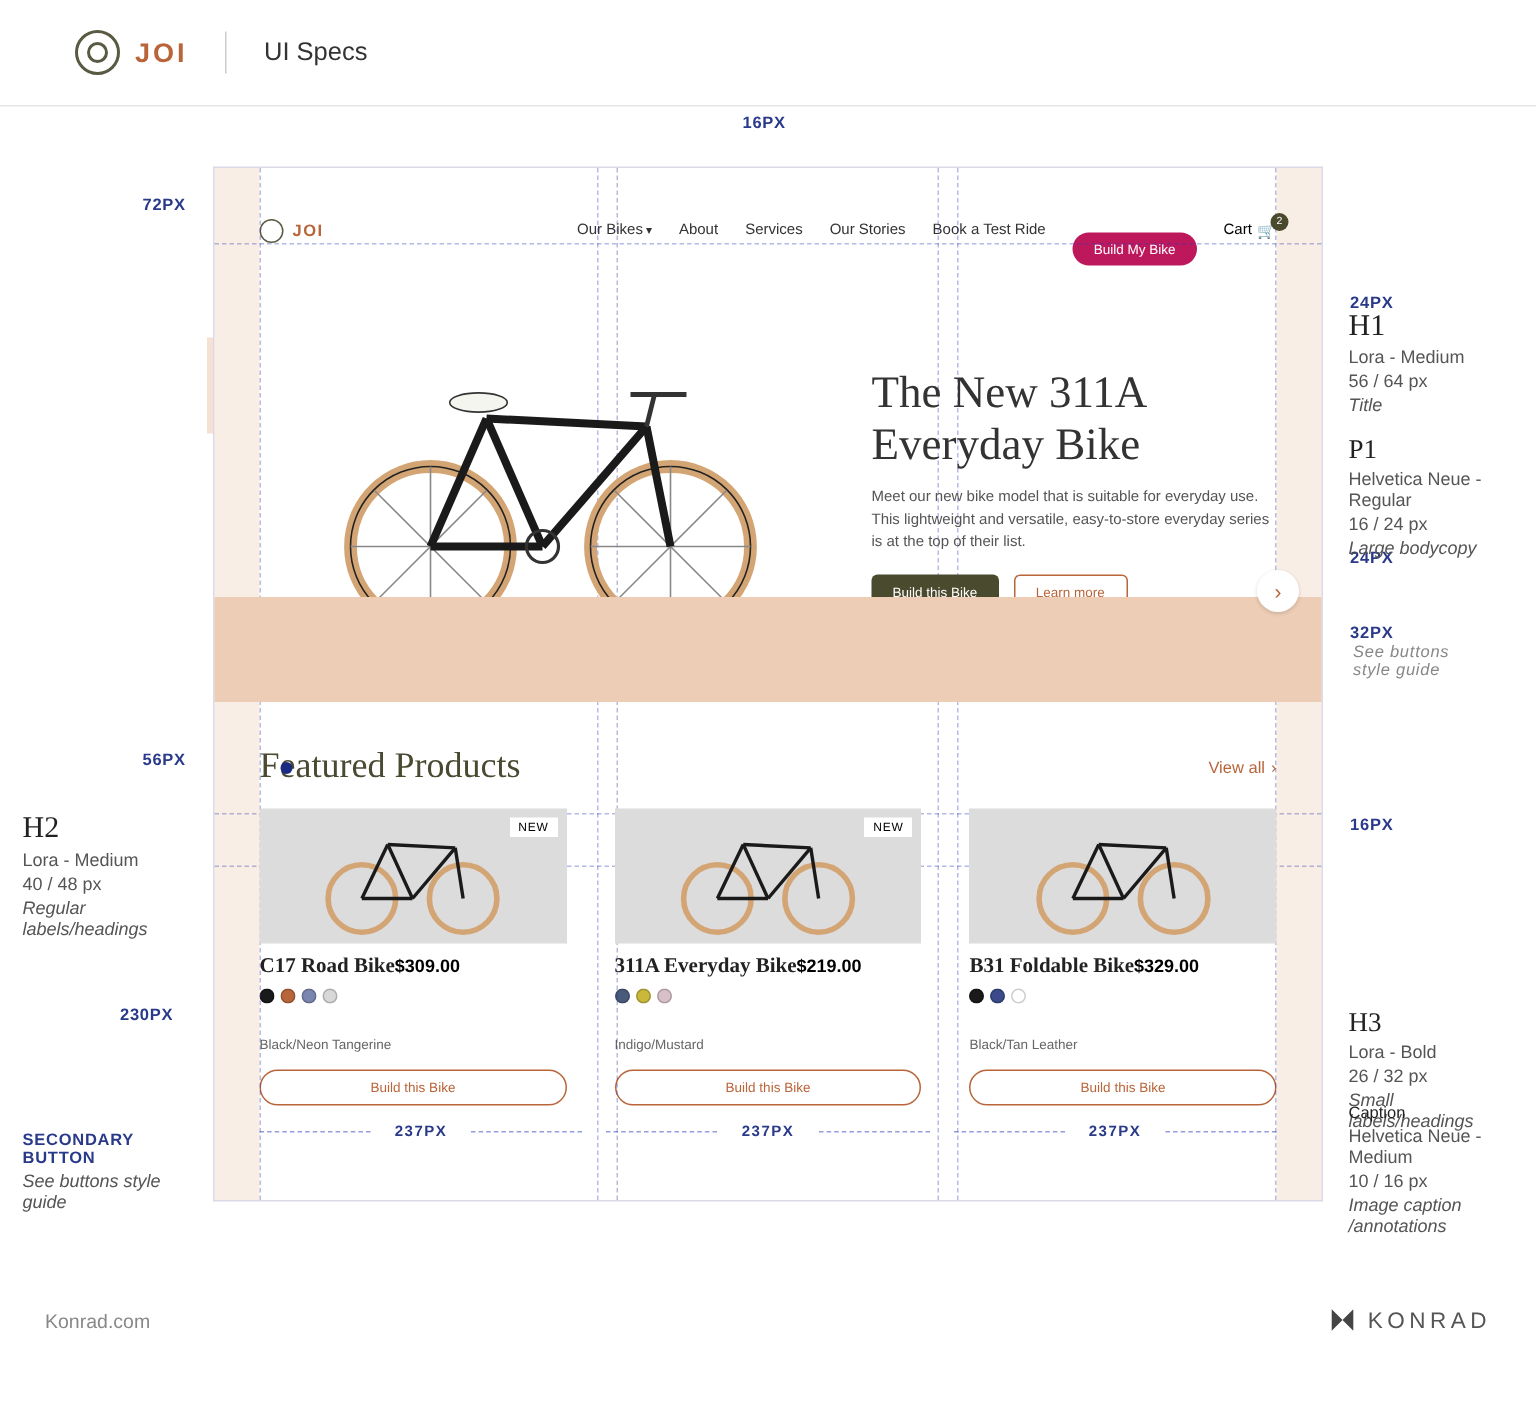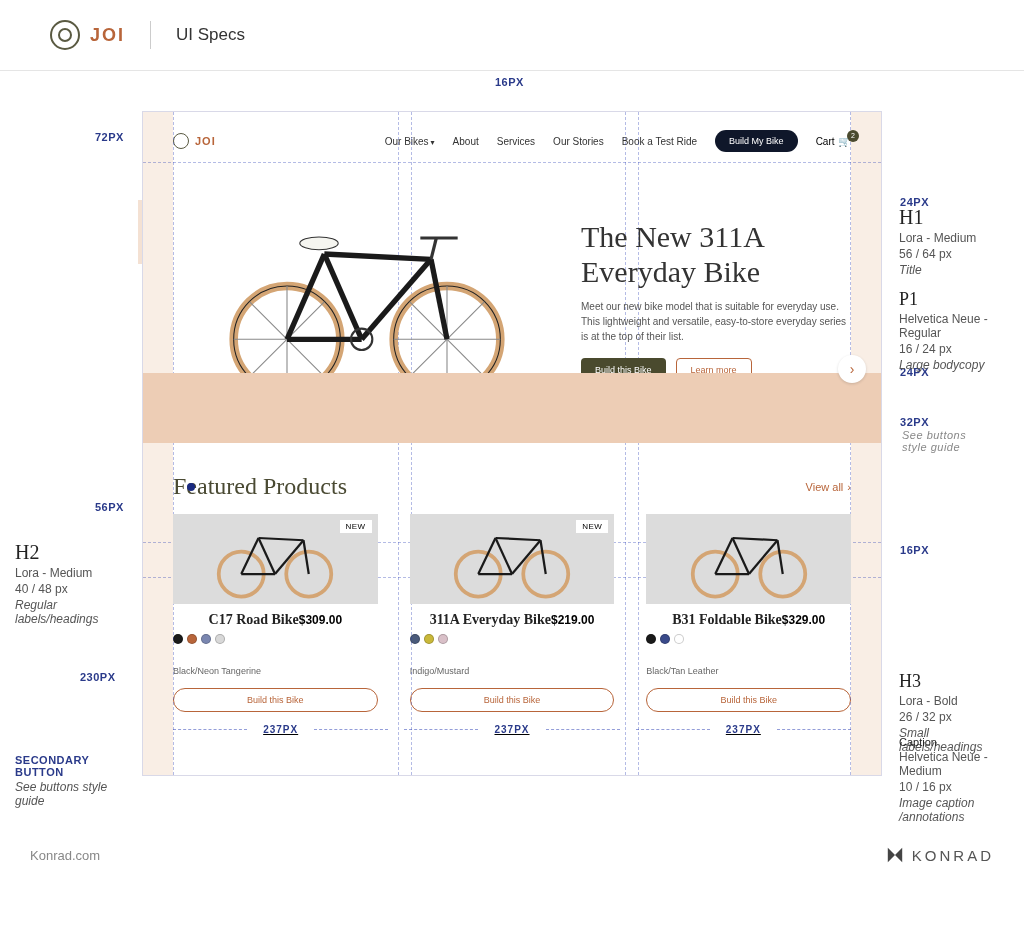--- a/index.html
+++ b/index.html
@@ -28,21 +28,21 @@
 .guide-v { position:absolute; top:0; bottom:0; width:0; border-left:1px dashed rgba(40,60,180,0.35); }
 .guide-h { position:absolute; left:0; right:0; height:0; border-top:1px dashed rgba(40,60,180,0.35); }
 .marker-dot { width:8px; height:8px; background:#1a2a80; border-radius:50%; position:absolute; }
 
 
 .mock-nav { display:flex; align-items:center; padding:18px 30px; gap:18px; font-size:10px; }
 .mock-nav .brand { display:flex; align-items:center; gap:6px; }
 .mock-nav .brand-text { color:#b8653a; font-weight:600; letter-spacing:1px; font-size:11px;}
 .mock-nav .spacer { flex:1; }
 .mock-nav a { color:#333; font-size:10px; }
-.pill-btn { background:#0f172a; color:#fff; padding:6px 14px; border-radius:14px; font-size:9px;}
+.pill-btn { background:#be185d; color:#fff; padding:6px 14px; border-radius:14px; font-size:9px;margin-top:25px;}
 .cart { display:flex; align-items:center; gap:4px; font-size:10px; position:relative;}
 .cart-badge { position:absolute; top:-6px; right:-8px; background:#4a4a2e; color:#fff; font-size:7px; width:12px; height:12px; border-radius:50%; display:flex; align-items:center; justify-content:center;}
 
 
 .hero { display:flex; padding:20px 30px 0 30px; gap:20px; position:relative;}
 .hero-img { flex:1; display:flex; align-items:center; justify-content:center; }
 .hero-copy { flex:0 0 270px; padding-top:30px;}
 .hero-copy h1 { font-family:Georgia,serif; font-size:30px; font-weight:500; color:#333; line-height:1.15; }
 .hero-copy p { font-size:10px; color:#555; margin-top:10px; line-height:1.5;}
 .hero-btns { display:flex; gap:10px; margin-top:14px;}
@@ -53,40 +53,40 @@
 
 
 .featured { padding:30px 30px 30px 30px;}
 .featured-head { display:flex; align-items:center; justify-content:space-between; margin-bottom:14px;}
 .featured-head h2 { font-family:Georgia,serif; font-size:24px; color:#4a4a33; font-weight:500;}
 .view-all { color:#b8653a; font-size:11px; display:flex; align-items:center; gap:4px;}
 .cards { display:flex; gap:32px;}
 .card { flex:1; }
 .card-img { background:#dcdcdc; height:90px; position:relative; display:flex; align-items:center; justify-content:center;}
 .badge-new { position:absolute; top:6px; right:6px; background:#fff; font-size:8px; padding:2px 6px; letter-spacing:0.5px;}
-.card-row { display:flex; justify-content:center; align-items:baseline; margin-top:8px;}
+.card-row { display:flex; justify-content:flex-start; align-items:baseline; margin-top:8px;}
 .card-name { font-family:Georgia,serif; font-weight:700; font-size:14px; color:#222;}
 .card-price { font-weight:700; font-size:12px;}
 .swatches { display:flex; gap:4px; margin-top:6px;}
 .sw { width:10px; height:10px; border-radius:50%; border:1px solid rgba(0,0,0,0.2);}
 .caption { font-size:9px; color:#666; margin-top:22px;}
 .card-btn { border:1px solid #b8653a; color:#b8653a; text-align:center; padding:6px; border-radius:16px; font-size:9px; margin-top:12px;}
 
 
 .col-band { position:absolute; top:0; bottom:0; background:rgba(237,205,181,0.35); }
 
 
 svg.bike { max-width:100%; height:auto; }
 
 
 .hl { position:absolute; background:rgba(237,205,181,0.6);}
 
 
 .widths { display:flex; gap:16px; padding:0 30px; margin-top:-18px;}
-.width-span { flex:1; display:flex; align-items:center; gap:16px;text-decoration:underline; }
+.width-span { flex:1; display:flex; align-items:center; gap:16px; }
 .width-line { flex:1; border-top:1px dashed rgba(40,60,180,0.5); position:relative;}
 .width-label { font-size:10px; color:#2a3a8a; font-weight:600; letter-spacing:1px;}
 
 
 .page-footer { display:flex; justify-content:space-between; align-items:center; padding:30px 30px 10px 30px; color:#888; font-size:13px;}
 .konrad { display:flex; align-items:center; gap:8px; color:#555; letter-spacing:3px; font-weight:500; font-size:15px;}
 .konrad-icon { transform:rotate(0deg); }
 
 
 .mini-logo { width:16px; height:16px; border:1.5px solid #5a5a42; border-radius:50%;}

